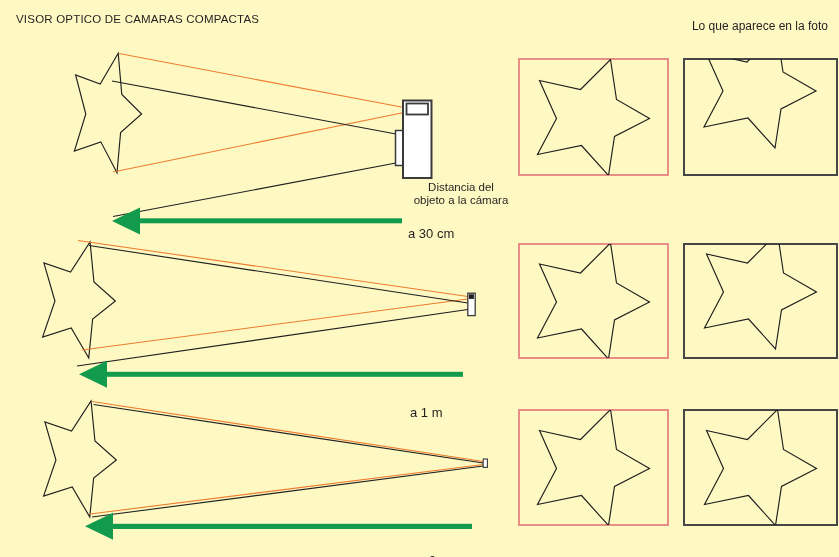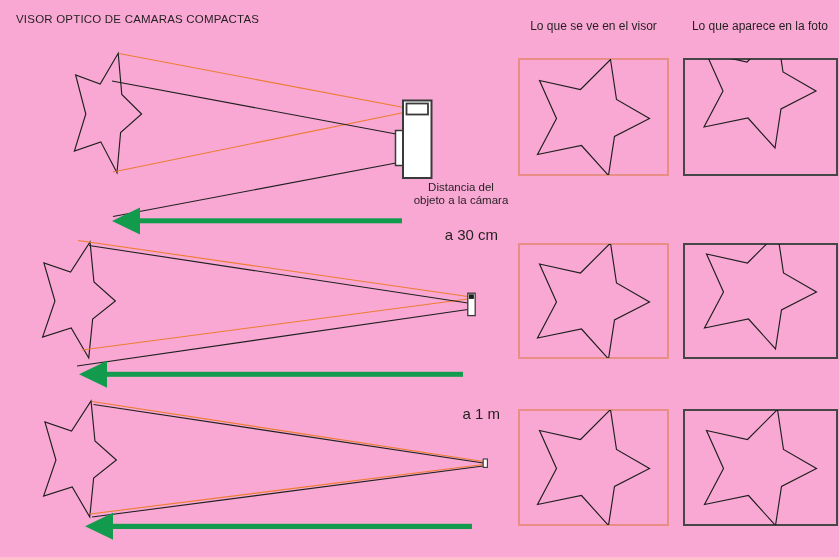--- a/index.html
+++ b/index.html
@@ -1,25 +1,25 @@
 <!DOCTYPE html>
 <html style="--line_black: #1f1f1f; --line_orange: #ed7d31; --arrow_green: #129b4d; --visor_box_border: #e98d87; --photo_box_border: #464646;"><head>
 <meta charset="utf-8">
 <style>
   html,body{margin:0;padding:0;background:#fff;}
-  .stage{position:relative;width:839px;height:557px;background:#f9a8d4;overflow:hidden;
+  .stage{position:relative;width:839px;height:557px;background:#fef9c3;overflow:hidden;
          font-family:"Liberation Sans",sans-serif;}
   .stage svg{position:absolute;left:0;top:0;}
   .lbl{position:absolute;color:#231f20;}
   .title{left:16px;top:13px;font-size:11.5px;letter-spacing:.2px;}
   .hdr{top:19px;font-size:12px;text-align:center;}
   .hdr-visor{left:517px;width:153px;}
   .hdr-foto{left:681px;width:158px;}
   .caption{left:398px;top:181px;width:126px;text-align:center;font-size:11.5px;line-height:12.5px;}
-  .dist{font-size:15px;width:90px;text-align:right;}
+  .dist{font-size:13px;width:90px;text-align:left;}
   .dist-1{left:408px;top:226px;}
   .dist-2{left:410px;top:385px;margin-top:20px;}
   .dist-3{left:418px;top:538px;margin-top:15px;}
 
   .ln{fill:none;stroke-width:1.1;}
   .ln-black{stroke:var(--line_black,#1f1f1f);}
   .ln-orange{stroke:var(--line_orange,#ed7d31);}
   .star{fill:none;stroke:var(--line_black,#1f1f1f);stroke-width:1.15;}
   .cam{fill:#ffffff;stroke:#3a3a3a;}
   .cam-fill{fill:#1f1f1f;stroke:none;}
@@ -126,21 +126,20 @@
           <use href="#star" class="star" transform="translate(593.5,467.5)"></use>
         </g>
       <rect class="box-foto" x="684" y="410" width="153" height="115"></rect>
       <g clip-path="url(#c-f3)">
           <use href="#star" class="star" transform="translate(760.5,467.5)"></use>
         </g>
     </g>
   </svg>
 
   <div class="lbl title">VISOR OPTICO DE CAMARAS COMPACTAS</div>
-  <div class="lbl hdr hdr-visor">Lo que se ve en el visor</div>
   <div class="lbl caption">
     <div>Distancia del</div>
     <div>objeto a la cámara</div>
   </div>
   <div class="lbl hdr hdr-foto">Lo que aparece en la foto</div>
   <div class="lbl dist dist-1">a 30 cm</div>
   <div class="lbl dist dist-2">a 1 m</div>
   <div class="lbl dist dist-3">a 3 m</div>
 
 </div>

